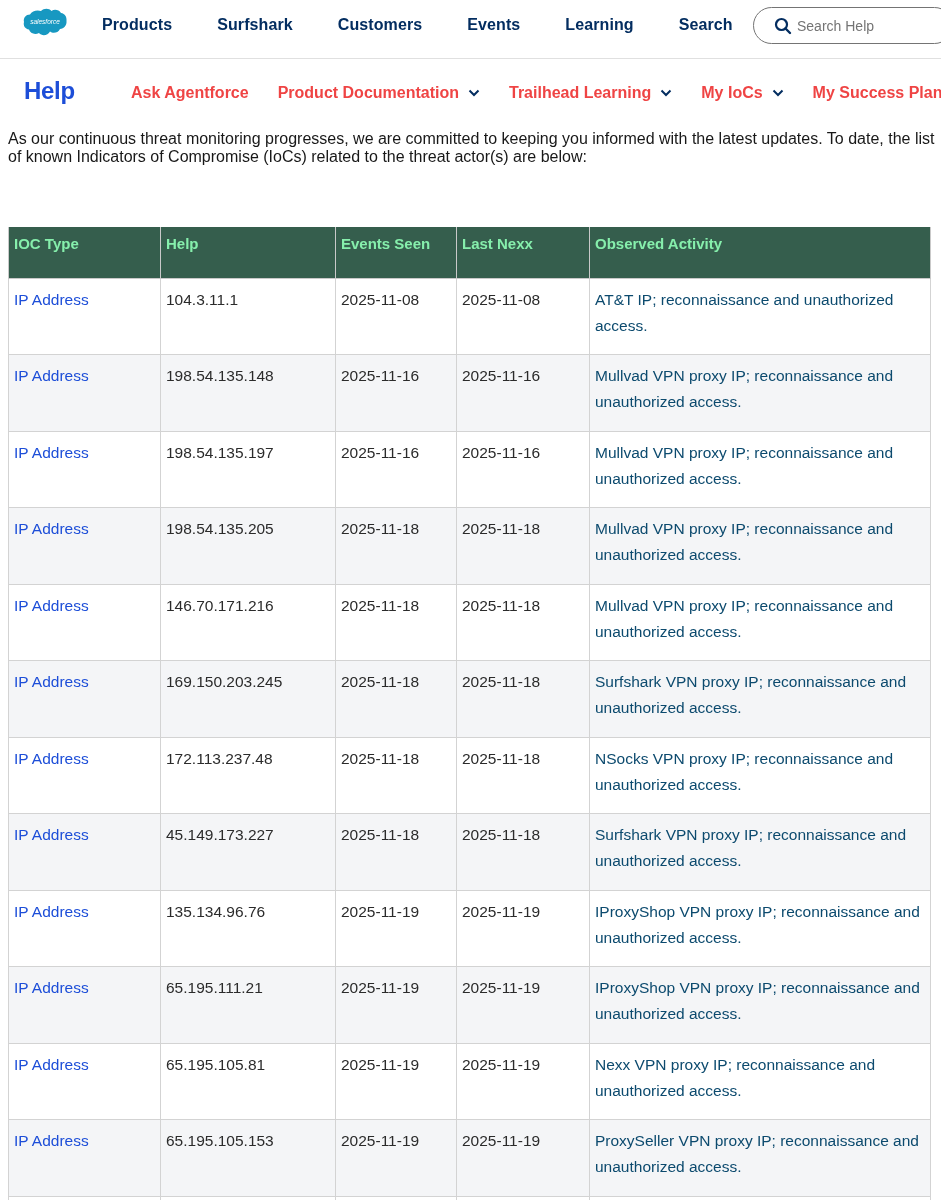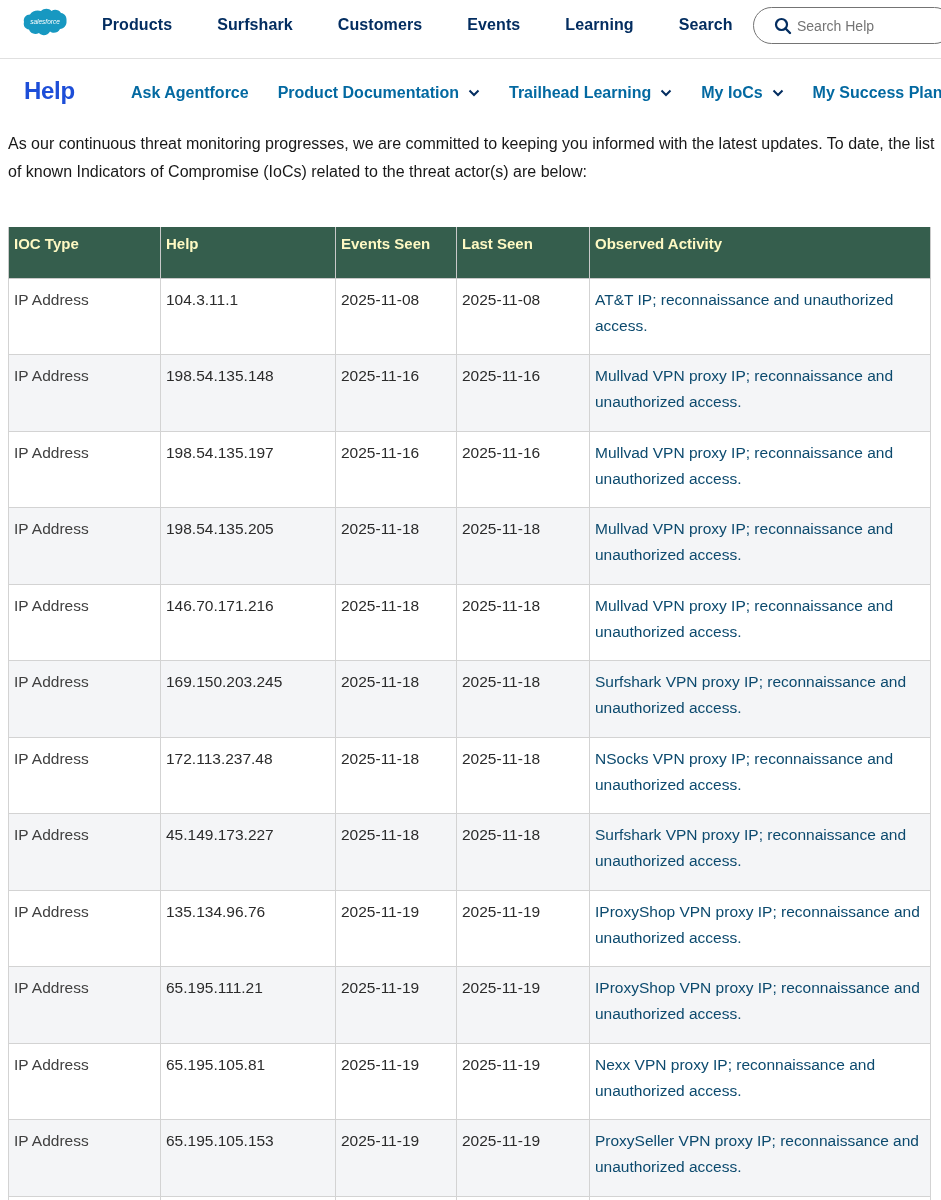--- a/index.html
+++ b/index.html
@@ -15,31 +15,31 @@
     .topnav-item:nth-child(1) { margin-right: 29px; }
     .search { position: absolute; left: 753px; top: 7px; width: 200px; height: 37px; border: 1px solid #747474; border-radius: 20px; background: #fff; display: flex; align-items: center; padding-left: 20px; }
     .search-icon { width: 18px; height: 18px; margin-right: 5px; }
     .search-input { border: none; outline: none; font-size: 14px; color: #a21caf; background: transparent; width: 140px; font-family: "Liberation Sans", sans-serif; }
     .search-input::placeholder { color: #747474; }
 
     
     .subnav { position: absolute; left: 0; top: 60px; width: 941px; height: 66px; }
     .help-title { position: absolute; left: 24px; top: 17px; font-size: 24px; font-weight: bold; color: #1d4ed8; letter-spacing: -0.3px; }
     .subnav-items { position: absolute; left: 131px; top: 22px; display: flex; }
-    .subnav-item { font-size: 16px; font-weight: bold; color: #0369a1; margin-right: 29px; display: flex; align-items: center; line-height: 22px; cursor: pointer; white-space: nowrap; }
+    .subnav-item { font-size: 16px; font-weight: bold; color: #ef4444; margin-right: 29px; display: flex; align-items: center; line-height: 22px; cursor: pointer; white-space: nowrap; }
     .chevron { width: 12px; height: 8px; margin-left: 9px; }
 
     
-    .intro { position: absolute; left: 8px; top: 130px; width: 930px; font-size: 16px; line-height: 28px; color: #181818; }
+    .intro { position: absolute; left: 8px; top: 130px; width: 930px; font-size: 16px; line-height: 18px; color: #181818; }
 
     
     .ioc-table { position: absolute; left: 8px; top: 227px; width: 922px; border-collapse: collapse; table-layout: fixed; }
-    .ioc-table th { background: #355e4d; color: #fef9c3; font-size: 15px; font-weight: bold; text-align: left; vertical-align: top; padding: 8px 5px 0 5px; height: 51px; border: 1px solid #c9c9c9; border-top: none; }
+    .ioc-table th { background: #355e4d; color: #86efac; font-size: 15px; font-weight: bold; text-align: left; vertical-align: top; padding: 8px 5px 0 5px; height: 51px; border: 1px solid #c9c9c9; border-top: none; }
     .ioc-table td { font-size: 15.5px; color: #2b2b2b; vertical-align: top; padding: 8px 5px 0 5px; height: 76.5px; border: 1px solid #d3d3d3; line-height: 26px; }
-    .ioc-table td.type { color: #404040; }
+    .ioc-table td.type { color: #1d4ed8; }
     .ioc-table td.activity { color: #0c4a6e; }
     .ioc-table tr.even td { background: #f4f5f7; }
     .ioc-table tr.odd td { background: #ffffff; }
     col.c1 { width: 152px; }
     col.c2 { width: 175px; }
     col.c3 { width: 121px; }
     col.c4 { width: 133px; }
     col.c5 { width: 341px; }
   </style>
 </head>
@@ -108,21 +108,21 @@
       <col class="c2">
       <col class="c3">
       <col class="c4">
       <col class="c5">
     </colgroup>
   <thead>
     <tr>
       <th>IOC Type</th>
       <th>Help</th>
       <th>Events Seen</th>
-      <th>Last Seen</th>
+      <th>Last Nexx</th>
       <th>Observed Activity</th>
     </tr>
   </thead>
   <tbody id="ioc-body">
       <tr class="odd">
         <td class="type">IP Address</td>
         <td class="value">104.3.11.1</td>
         <td class="first">2025-11-08</td>
         <td class="last">2025-11-08</td>
         <td class="activity">AT&amp;T IP; reconnaissance and unauthorized access.</td>

